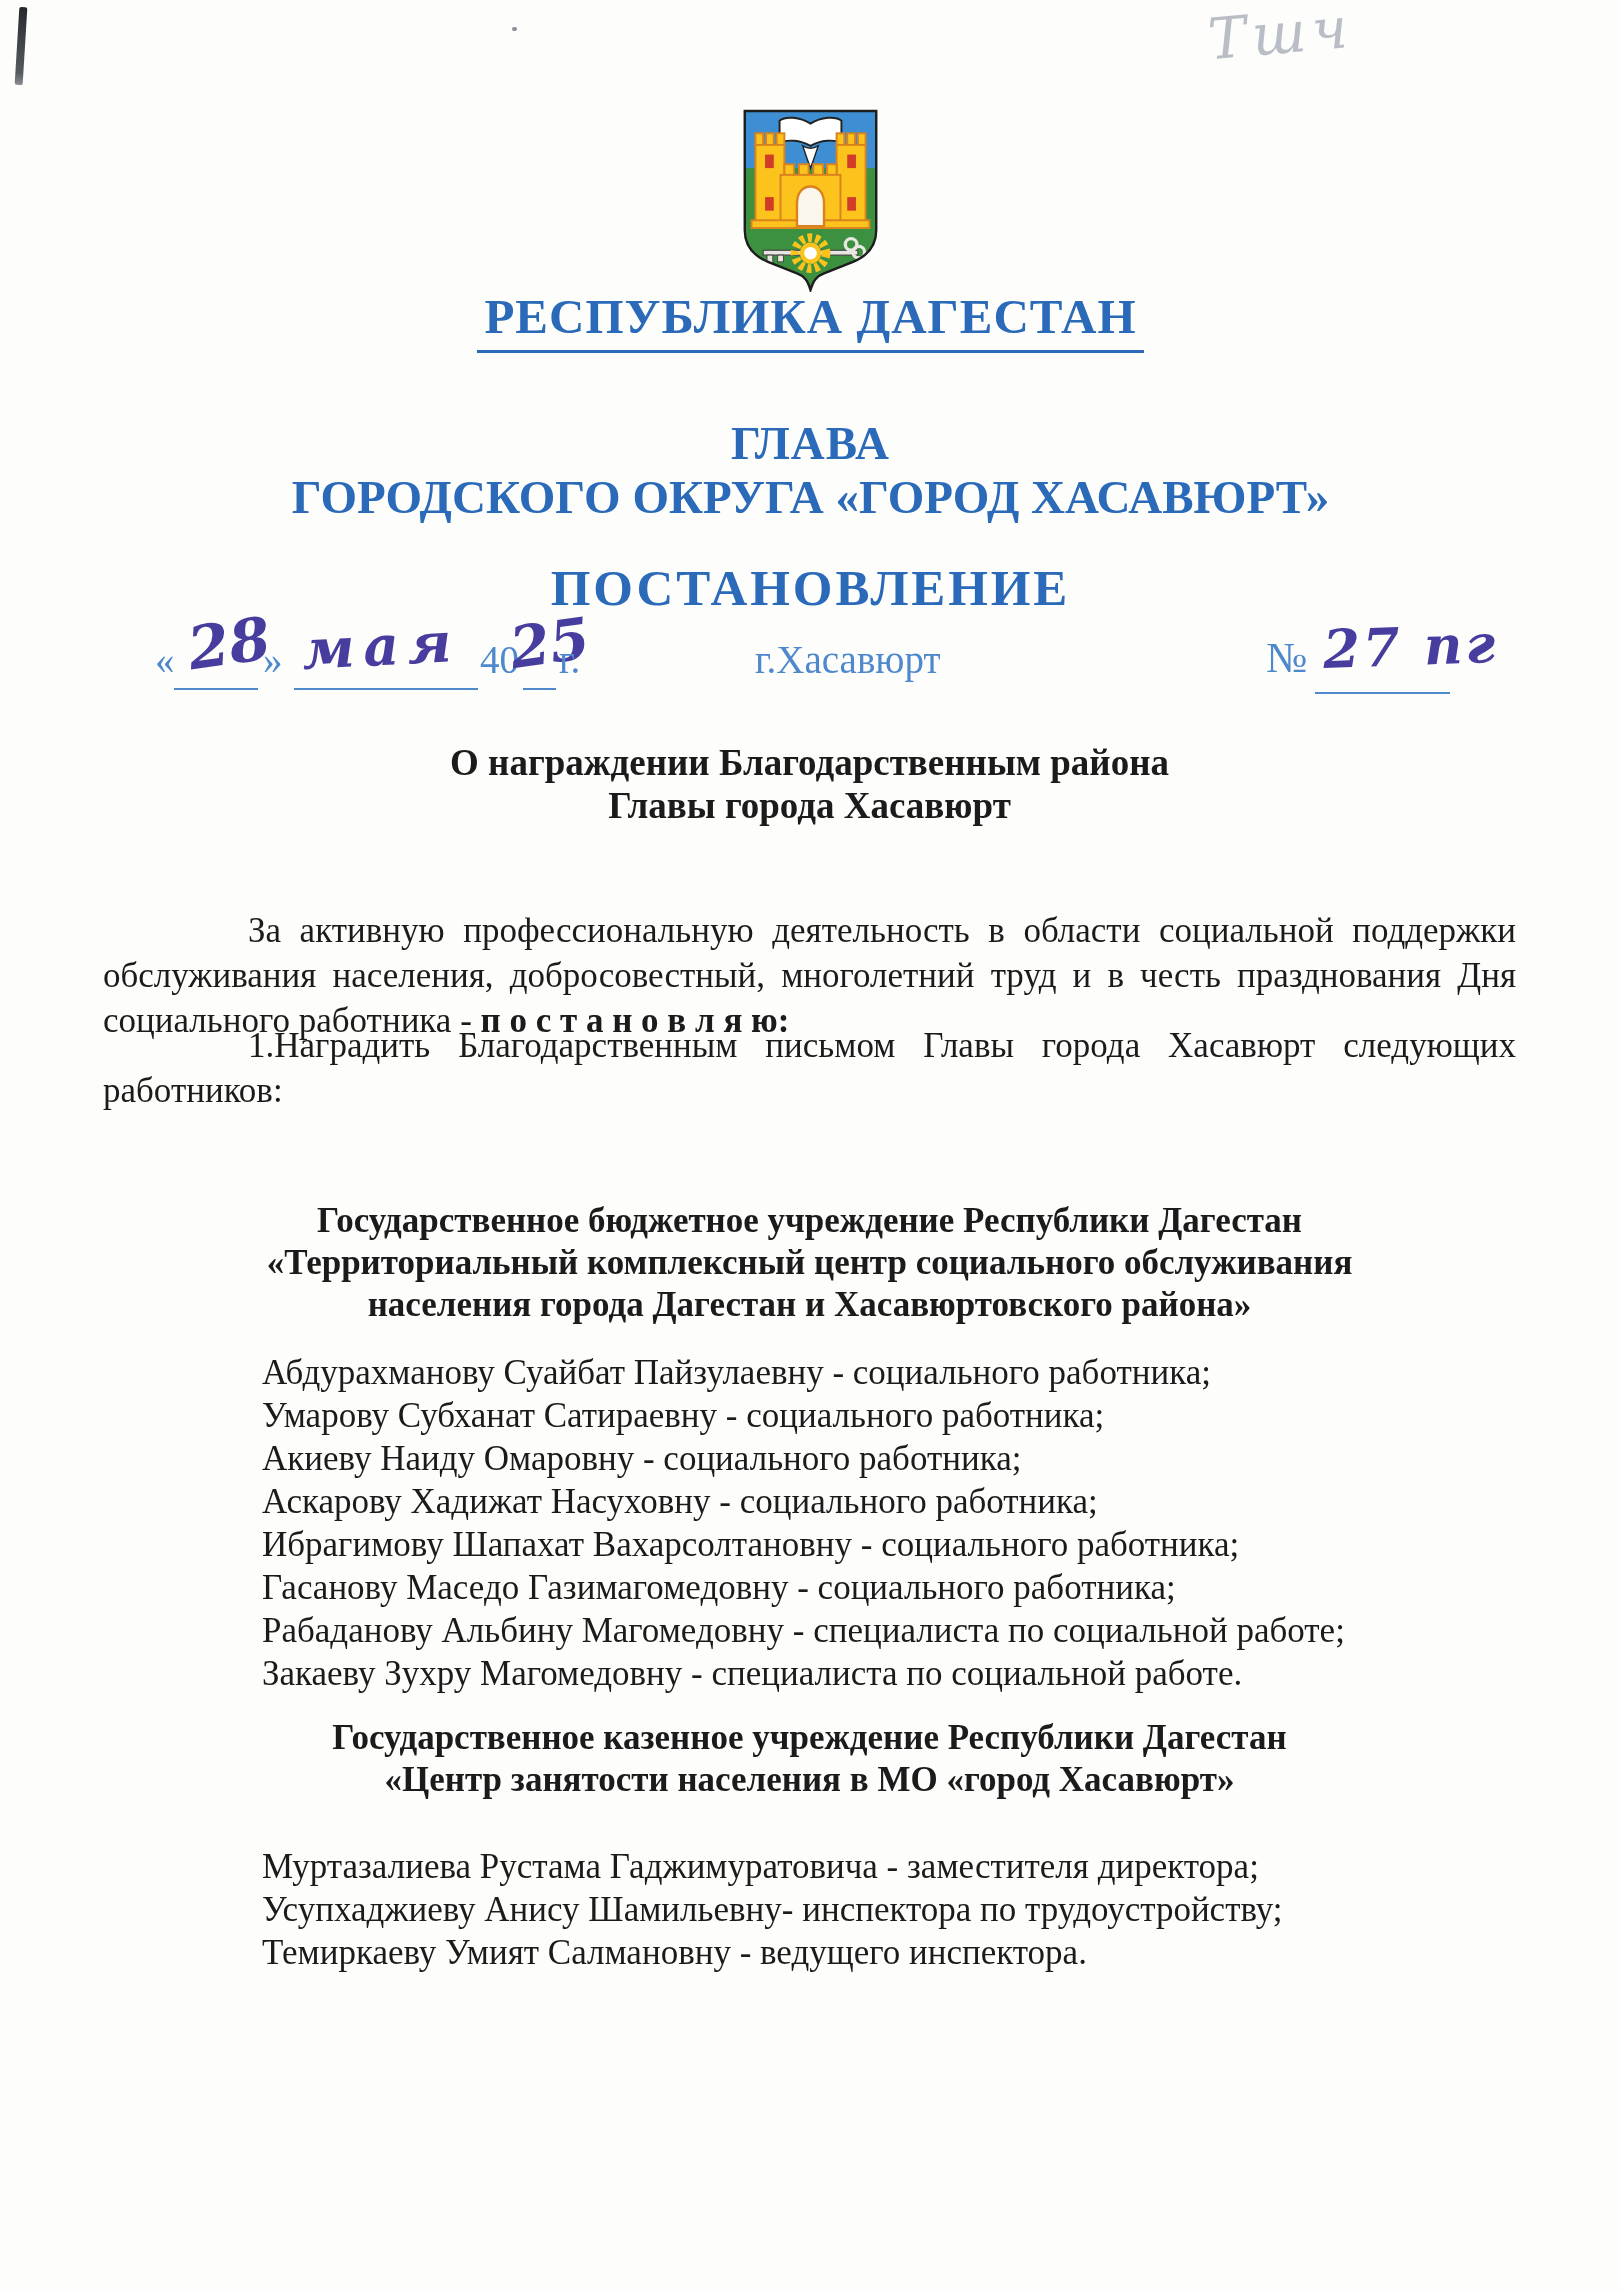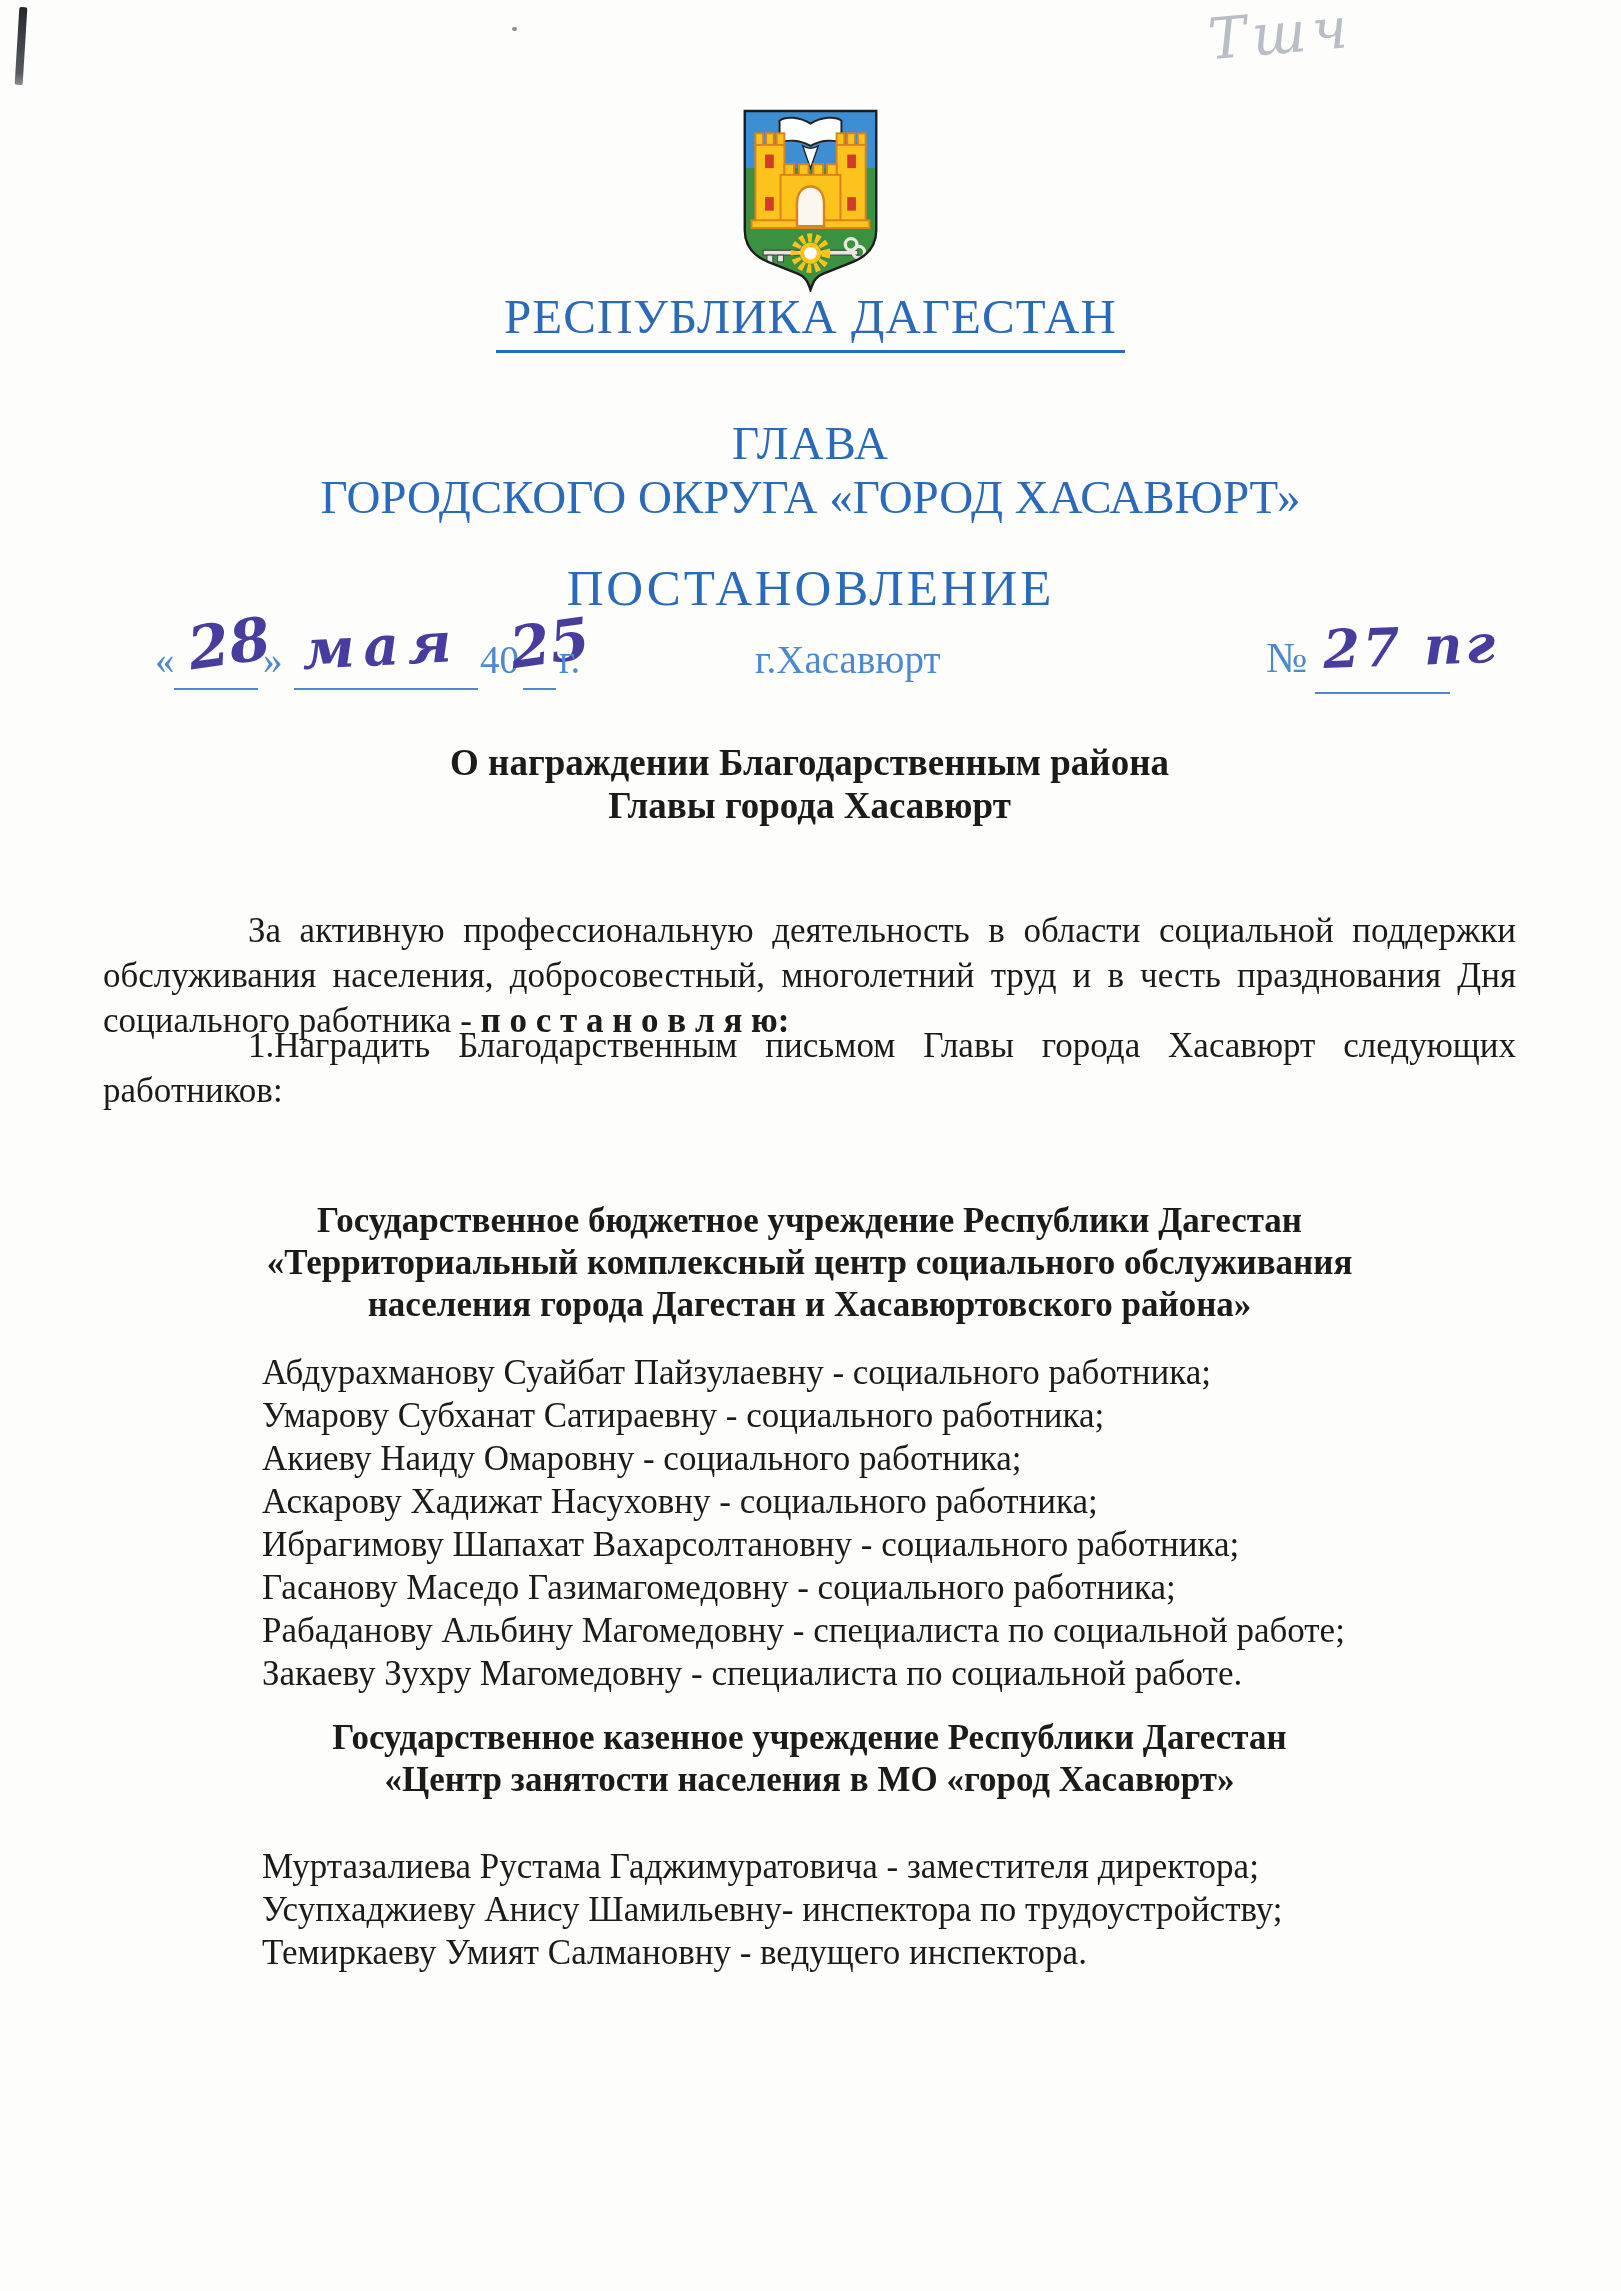--- a/index.html
+++ b/index.html
@@ -25,21 +25,21 @@
     font-family:"DejaVu Serif",serif;font-style:italic;
     font-size:57px;color:var(--pencil,#b9bdc6);
     transform:rotate(-5deg);letter-spacing:5.9px;
   }
   
   .emblem{left:738px;top:108px;width:145px;height:184px;}
   
   .blue-h{
     left:0;width:100%;text-align:center;
     color:var(--blue-heading,#2a6ab9);
-    font-weight:normal;
+    font-weight:bold;
   }
   .h-republic{top:288px;font-size:49px;letter-spacing:1px;}
   .h-republic span{display:inline-block;border-bottom:3.9px solid var(--blue-heading,#2a6ab9);padding:0 7.8px 4.9px;}
   .h-glava{top:416px;font-size:47px;letter-spacing:1px;}
   .h-okrug{top:470px;font-size:47px;}
   .h-post{top:559px;font-size:51px;letter-spacing:2.9px;}
   
   .dateline{left:0;top:627px;width:100%;height:88px;}
   .dl-print{position:absolute;font-size:39px;color:var(--blue-light,#4d89cc);}
   .dl-rule{position:absolute;border-top:2.9px solid var(--blue-light,#4d89cc);height:0;}

